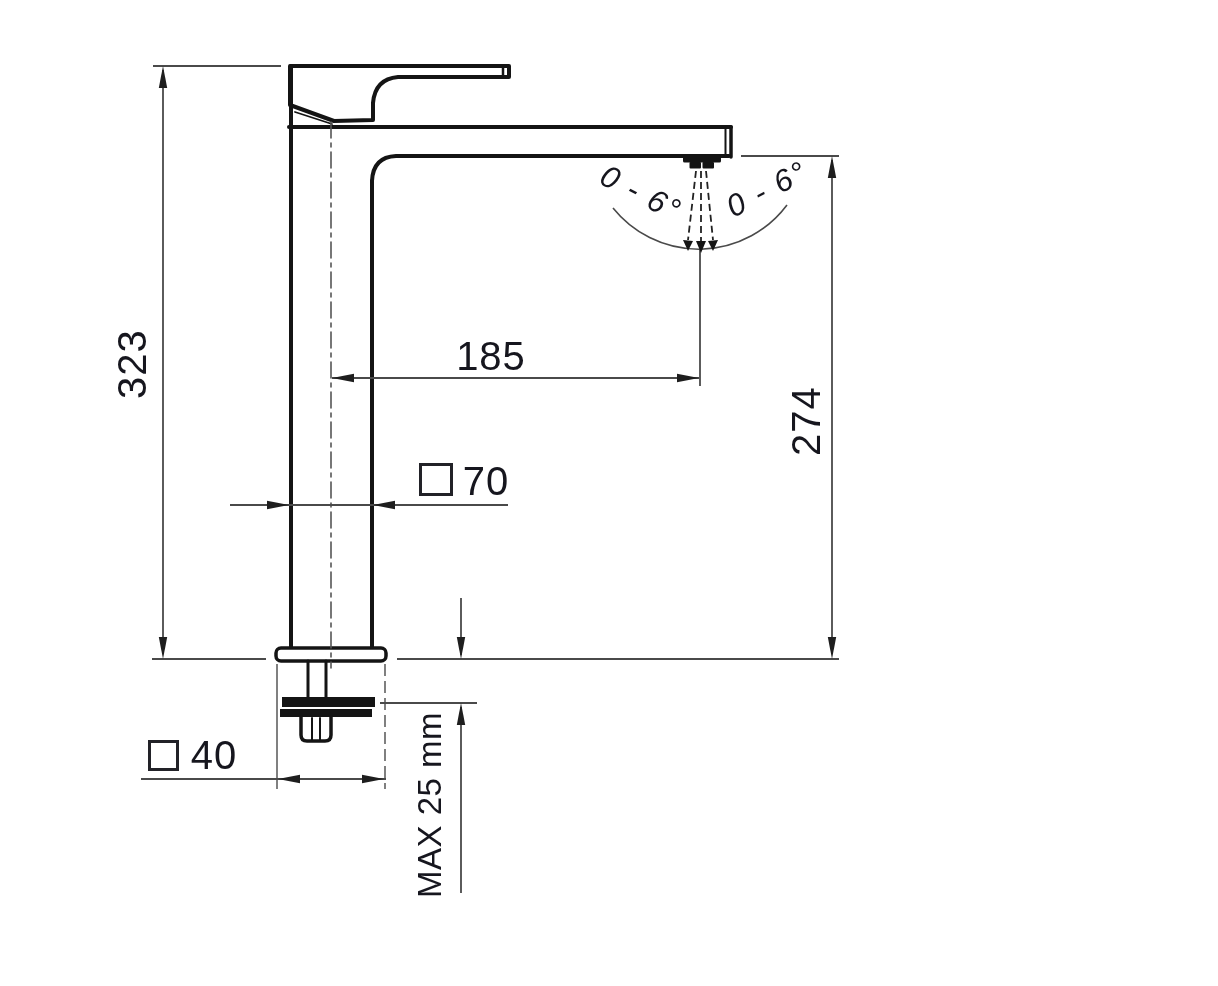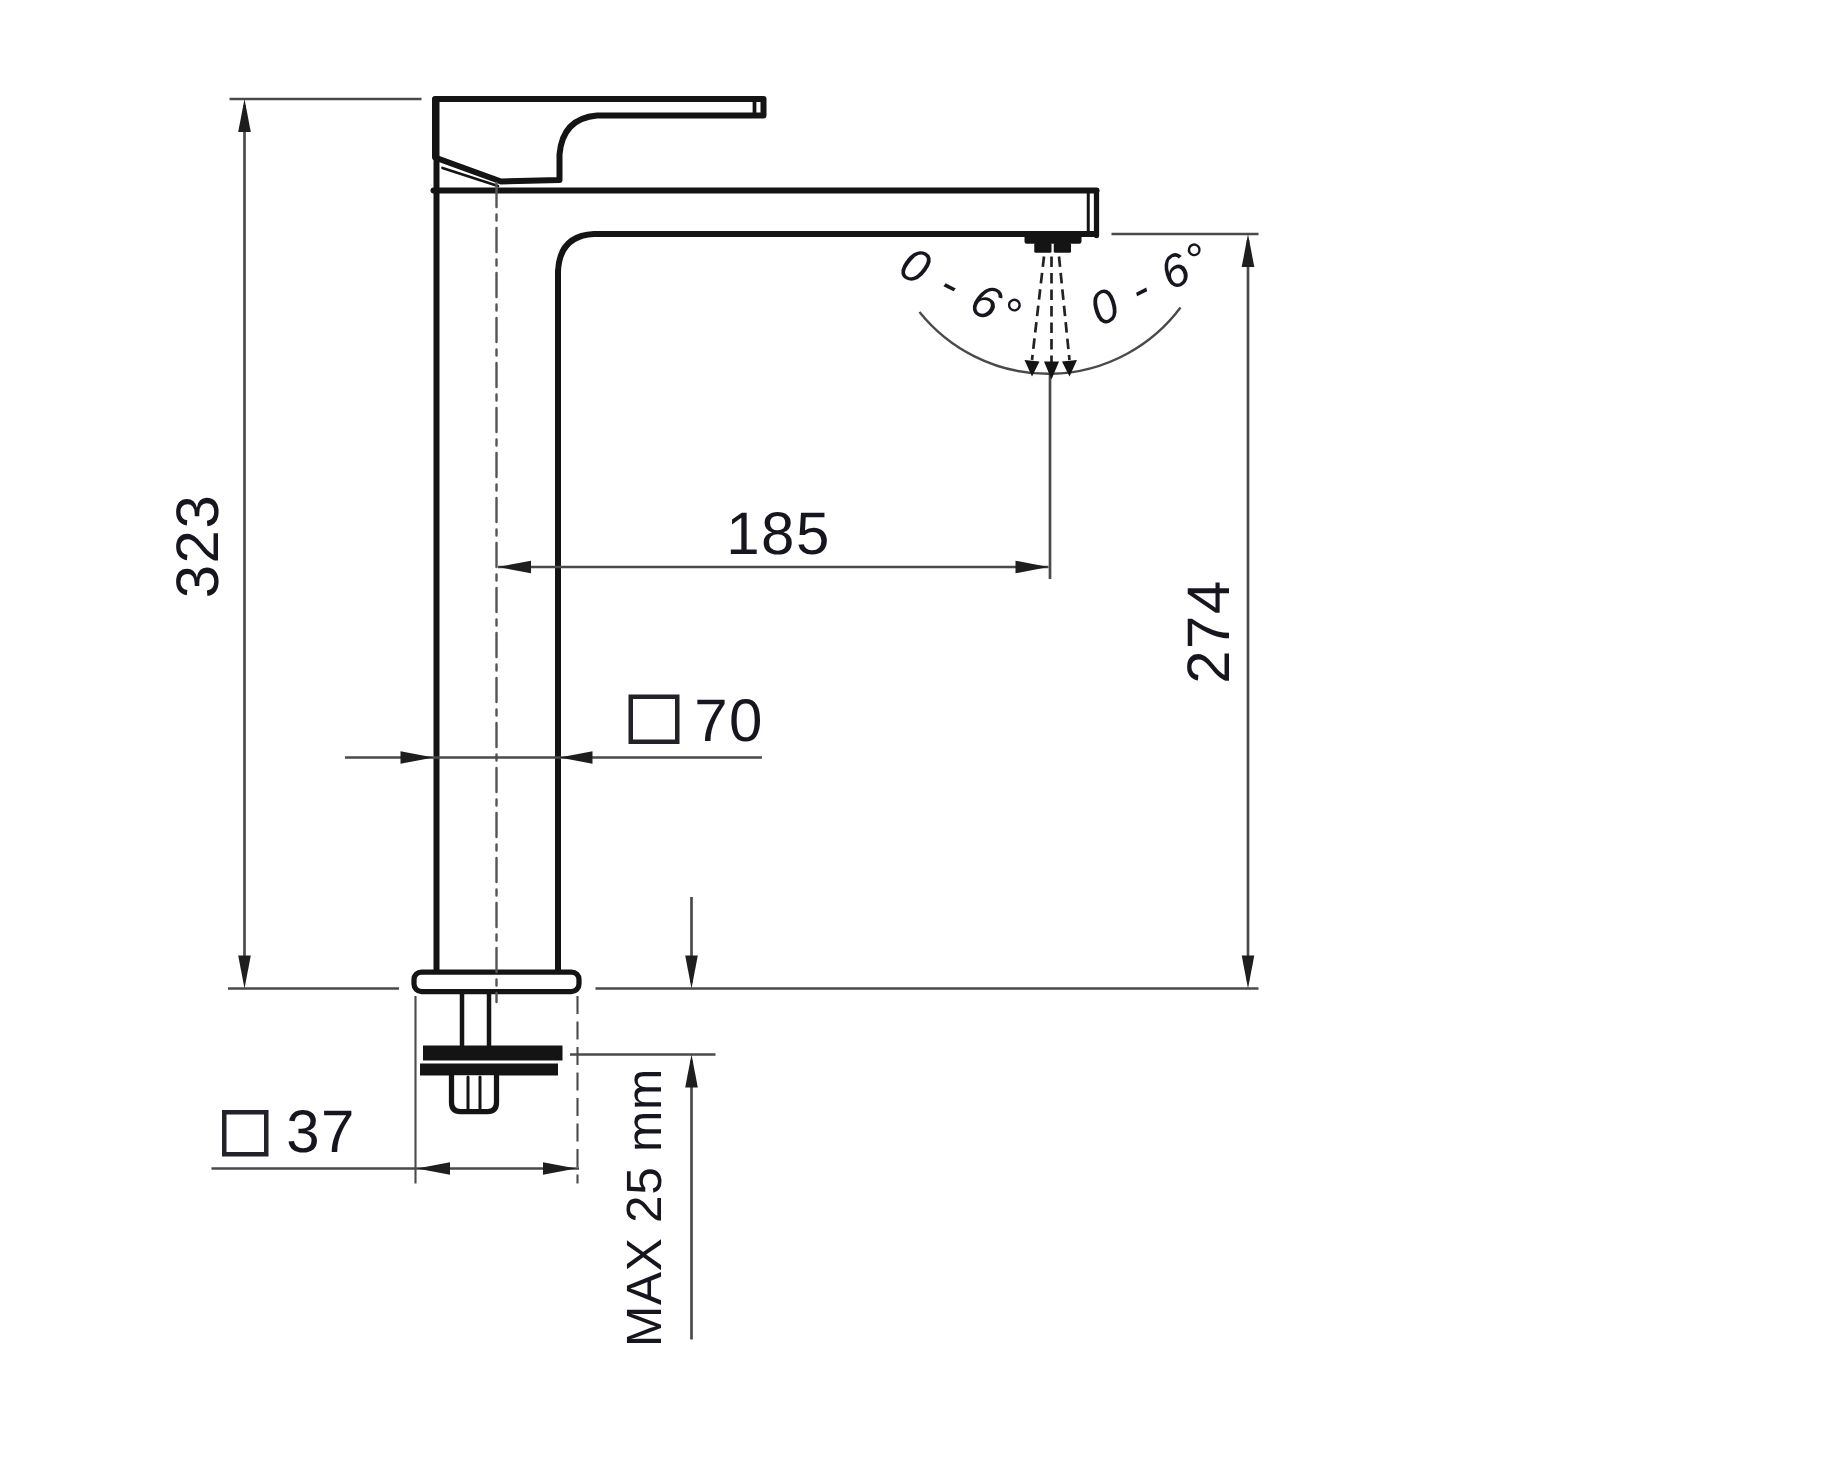--- a/index.html
+++ b/index.html
@@ -157,29 +157,29 @@
       <g fill="#141414" stroke="none">
         <polygon points="688,251 683,240 693,241"></polygon>
         <polygon points="701,253 696,241 706,241"></polygon>
         <polygon points="713,251 708,241 718,240"></polygon>
       </g>
     </g>
   </svg>
 
   <div class="dim-label rot-ccw" style="left:132px; top:364px;">323</div>
 
-  <div class="dim-label" style="left:519px; top:356px;">185</div>
+  <div class="dim-label" style="left:491px; top:356px;">185</div>
 
   <div class="dim-label rot-ccw" style="left:806px; top:421px;">274</div>
 
   <span class="square-icon sq-40"></span>
   <div class="dim-label" style="left:486px; top:481px;">70</div>
 
   <span class="square-icon sq-55"></span>
-  <div class="dim-label" style="left:214px; top:755px;">37</div>
+  <div class="dim-label" style="left:214px; top:755px;">40</div>
 
   <div class="dim-label max-label rot-ccw" style="left:429px; top:805px;">MAX 25 mm</div>
 
   <div class="dim-label angle-label rot-angle-left" style="left:641px; top:193px;">0 - 6°</div>
 
   <div class="dim-label angle-label rot-angle-right" style="left:767px; top:189px;">0 - 6°</div>
 
 </div>
 
 </body></html>

